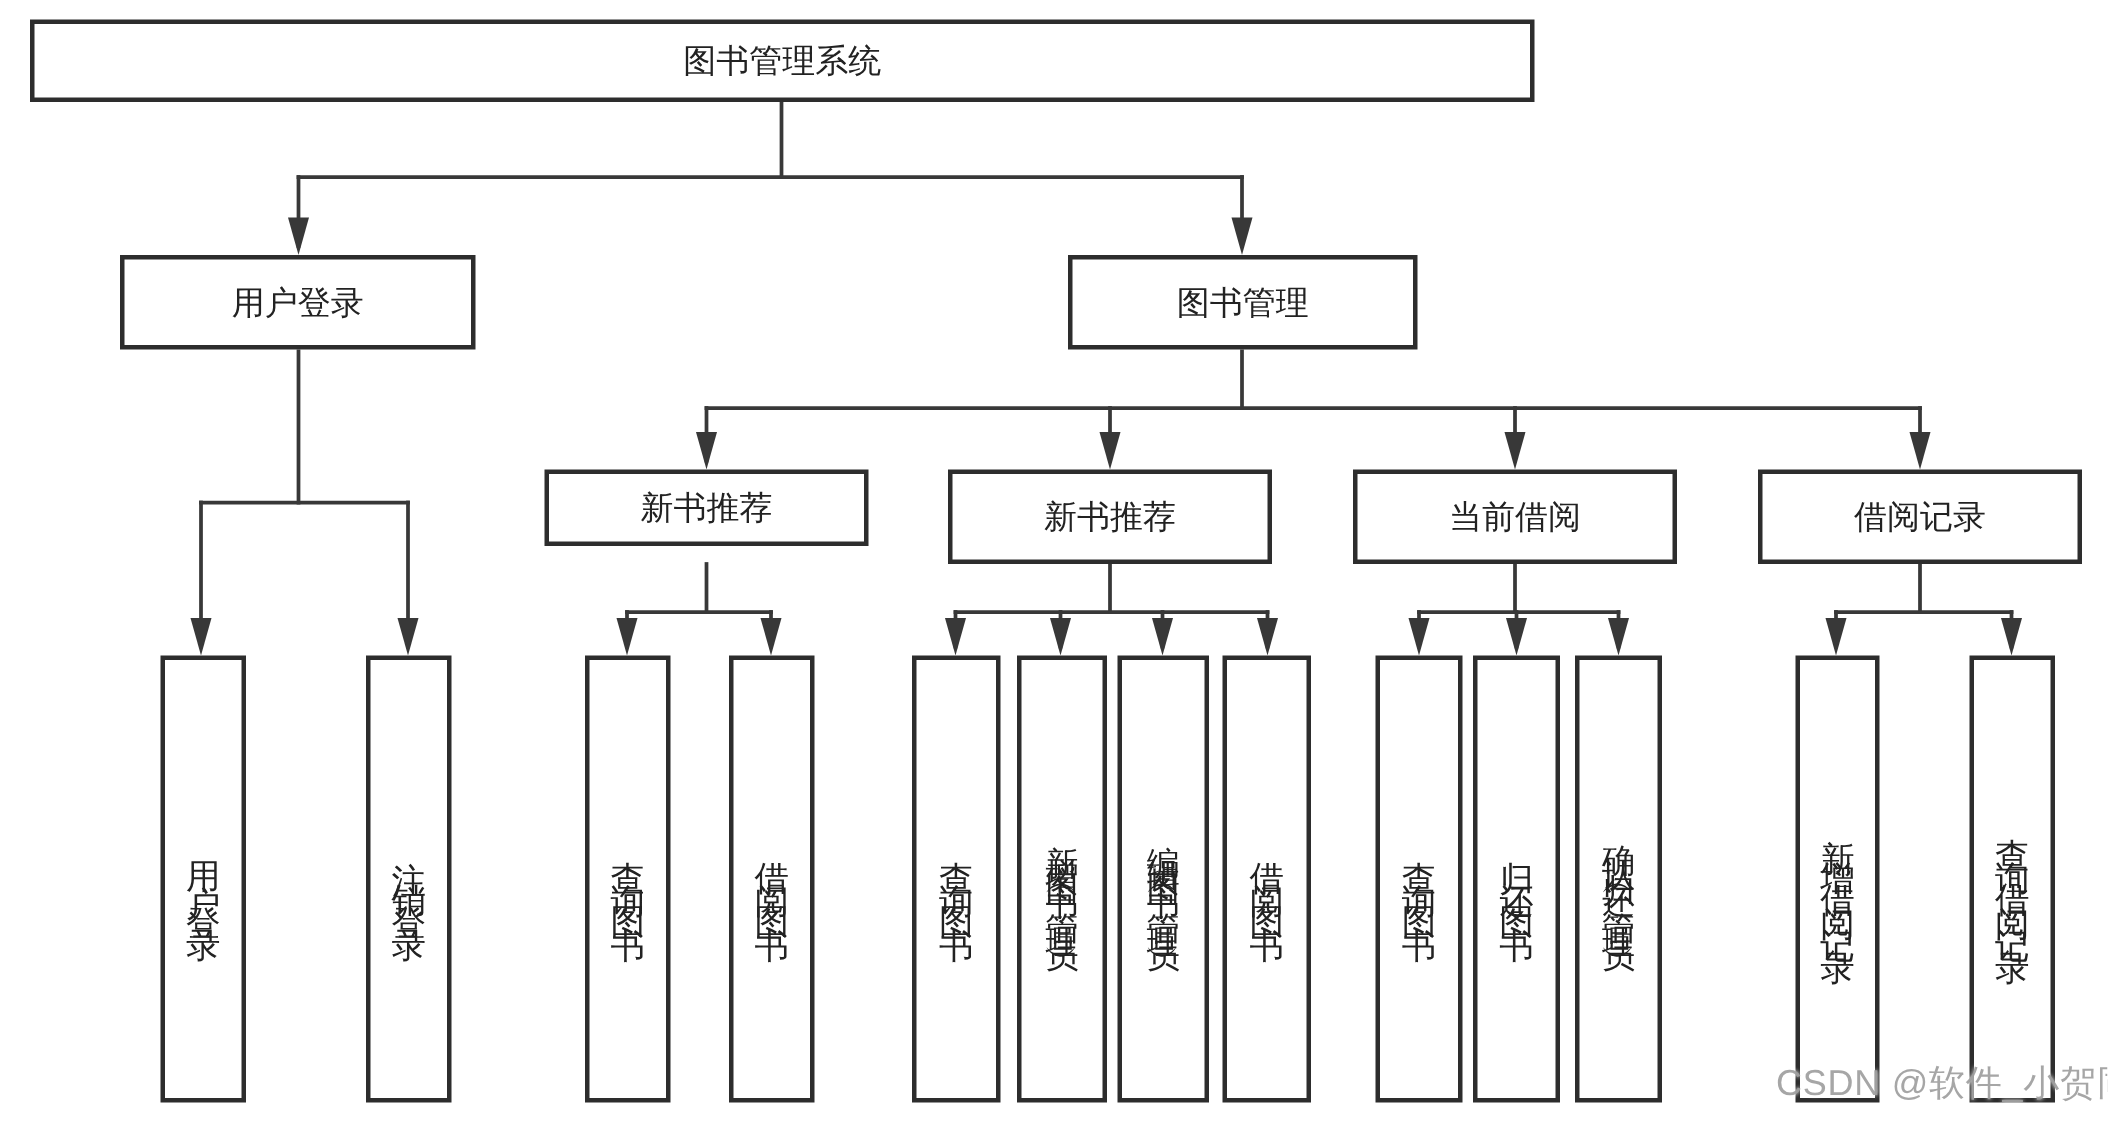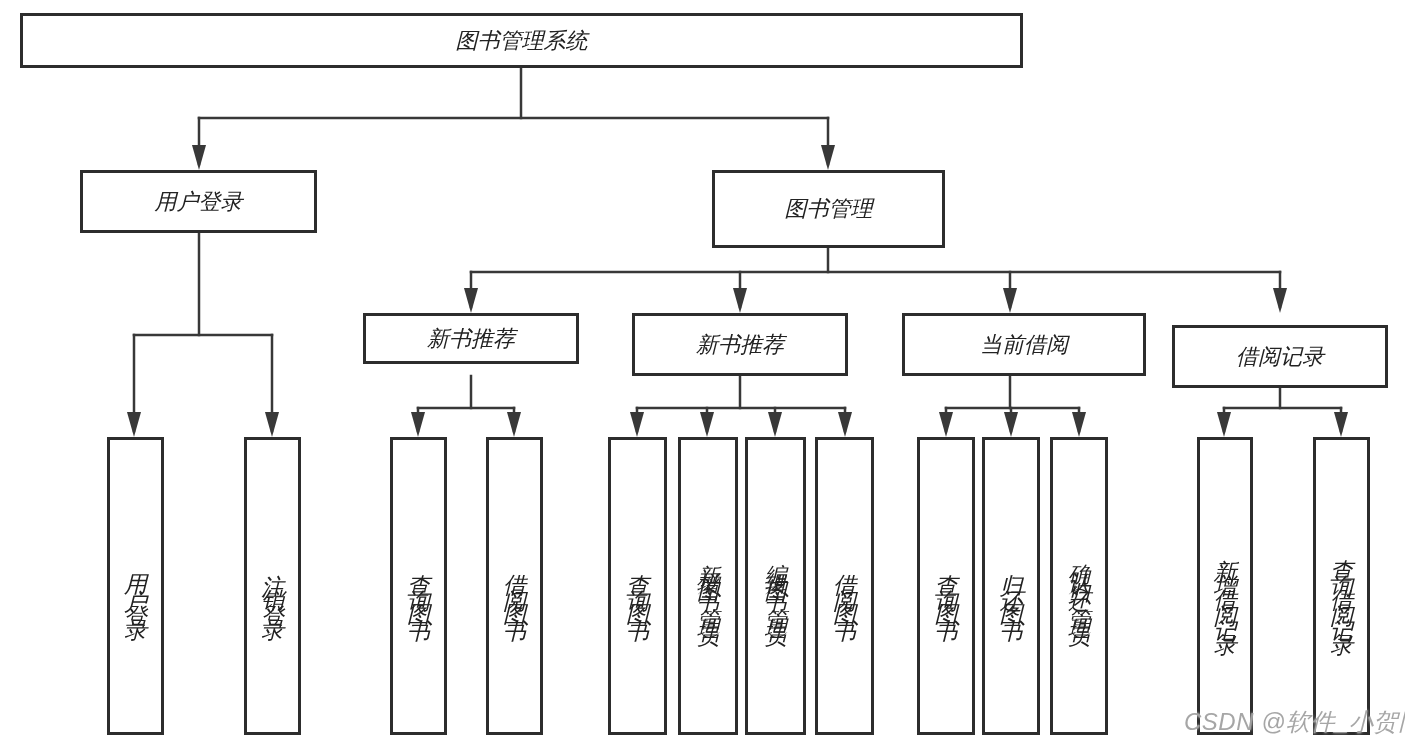--- a/index.html
+++ b/index.html
@@ -2,21 +2,20 @@
 <html><head>
 <meta charset="utf-8">
 <style>
   html,body{margin:0;padding:0;background:#ffffff;}
   #canvas{
     position:relative;
     width:1405px;height:747px;
     background:#ffffff;
     font-family:"Liberation Sans","DejaVu Sans",sans-serif;
     overflow:hidden;
-    font-style:italic;
   }
   #wires{position:absolute;left:0;top:0;z-index:1;}
   .node{
     position:absolute;
     box-sizing:border-box;
     border:3px solid #2d2d2d;
     background:#ffffff;
     display:flex;
     align-items:center;
     justify-content:center;
@@ -124,26 +123,26 @@
       <line x1="1224" y1="408" x2="1224" y2="431"></line>
       <polygon points="1217,412 1231,412 1224,437" stroke="none"></polygon>
       <line x1="1341" y1="408" x2="1341" y2="431"></line>
       <polygon points="1334,412 1348,412 1341,437" stroke="none"></polygon>
     </g>
   </svg>
 
   <div class="node" style="left:20px;top:13px;width:1003px;height:55px;">图书管理系统</div>
 
   <div class="node" style="left:80px;top:170px;width:237px;height:63px;">用户登录</div>
-  <div class="node" style="left:712px;top:170px;width:233px;height:78px;">图书管理</div>
+  <div class="node" style="left:712px;top:170px;width:233px;height:63px;">图书管理</div>
 
   <div class="node" style="left:363px;top:313px;width:216px;height:51px;">新书推荐</div>
   <div class="node" style="left:632px;top:313px;width:216px;height:63px;">新书推荐</div>
-  <div class="node" style="left:902px;top:313px;width:244px;height:63px;">当前借阅</div>
-  <div class="node" style="left:1172px;top:313px;width:216px;height:63px;margin-top:12px;">借阅记录</div>
+  <div class="node" style="left:902px;top:313px;width:216px;height:63px;">当前借阅</div>
+  <div class="node" style="left:1172px;top:313px;width:216px;height:63px;">借阅记录</div>
 
   <div class="node vnode" style="left:107px;top:437px;width:57px;height:298px;">用户登录</div>
   <div class="node vnode" style="left:244px;top:437px;width:57px;height:298px;">注销登录</div>
 
   <div class="node vnode" style="left:390px;top:437px;width:57px;height:298px;">查询图书</div>
   <div class="node vnode" style="left:486px;top:437px;width:57px;height:298px;">借阅图书</div>
 
   <div class="node vnode" style="left:608px;top:437px;width:59px;height:298px;">查询图书</div>
   <div class="node vnode long" style="left:678px;top:437px;width:60px;height:298px;">新增图书（管理员）</div>
   <div class="node vnode long" style="left:745px;top:437px;width:61px;height:298px;">编辑图书（管理员）</div>

